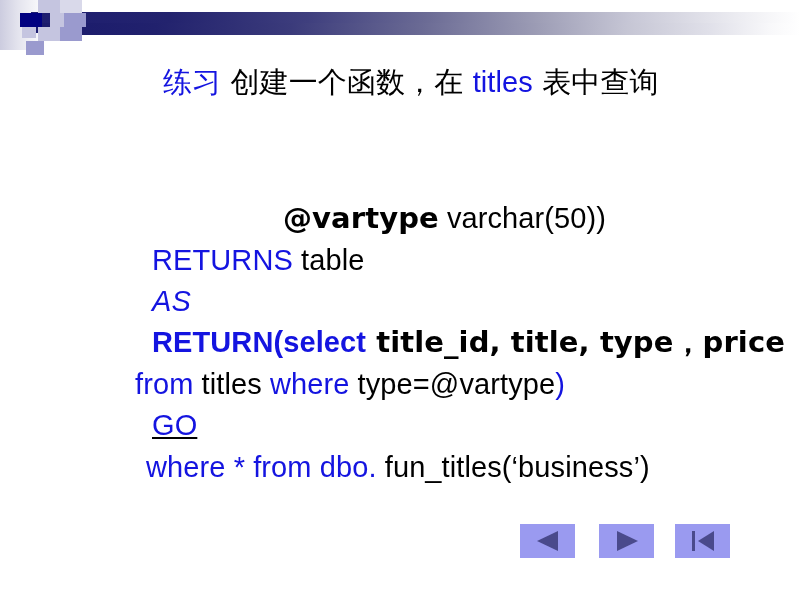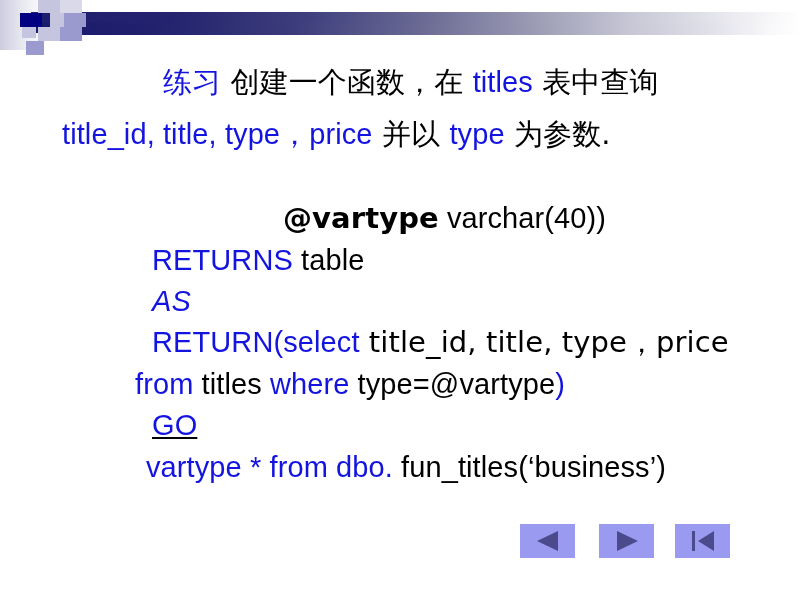--- a/index.html
+++ b/index.html
@@ -145,51 +145,48 @@
 
   <div class="sq sq-mid" style="left:26px; top:41px; width:18px; height:14px;"></div>
 </div>
 
 <div id="slide-body">
 
   <div class="line" style="left:163px; top:10px;">
     <span class="kw cjk">练习</span><span class="bk cjk">   创建一个函数，在 </span><span class="kw">titles</span><span class="bk cjk"> 表中查询</span>
   </div>
 
-  <div class="line" style="left:62px; top:62px;">
-    <span class="kw">title_id, title, type，price</span><span class="bk cjk"> 并以 </span><span class="kw">type</span><span class="bk cjk"> 为参数.</span>
-  </div>
 
 
   <div class="line" style="left:283px; top:146px;">
-    <span class="bold-var">@vartype</span><span class="bk">  varchar(40))</span>
+    <span class="bold-var">@vartype</span><span class="bk">  varchar(50))</span>
   </div>
 
   <div class="line" style="left:152px; top:188px;">
     <span class="kw">RETURNS</span><span class="bk">  table</span>
   </div>
 
   <div class="line" style="left:152px; top:229px;font-style:italic;">
     <span class="kw">AS</span>
   </div>
 
-  <div class="line" style="left:152px; top:270px;">
+  <div class="line" style="left:152px; top:270px;font-weight:bold;">
     <span class="kw">RETURN(select</span><span class="bk cjk">  title_id, title, type，price</span>
   </div>
 
   <div class="line" style="left:135px; top:312px;">
     <span class="kw">from</span><span class="bk">  titles  </span><span class="kw">where</span><span class="bk">  type=@vartype</span><span class="kw">)</span>
   </div>
 
   <div class="line" style="left:152px; top:353px;text-decoration:underline;">
     <span class="kw">GO</span>
   </div>
 
   <div class="line" style="left:146px; top:395px;">
-    <span class="kw">vartype   *  from   dbo.</span><span class="bk"> fun_titles(‘business’)</span>
+    <span class="kw">where   *  from   dbo.</span><span class="bk"> fun_titles(‘business’)</span>
   </div>
 
 </div>
 
 <div id="nav-buttons">
 
   <div class="navbtn" style="left:0px; top:0px;">
     <span>
       <svg width="26" height="22" viewBox="0 0 26 22">
         <polygon points="23,1 23,21 2,11" fill="#4a4a8c"></polygon>

